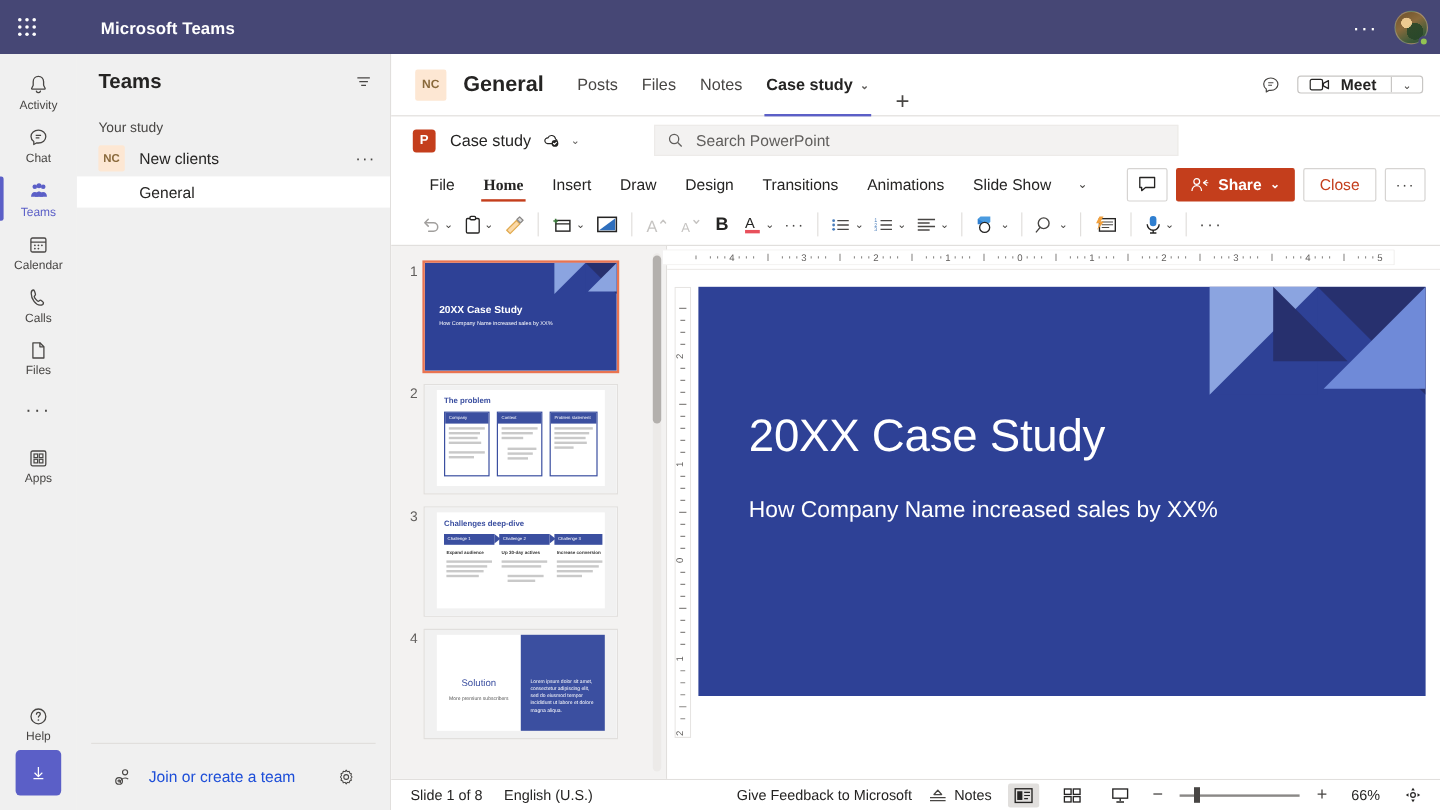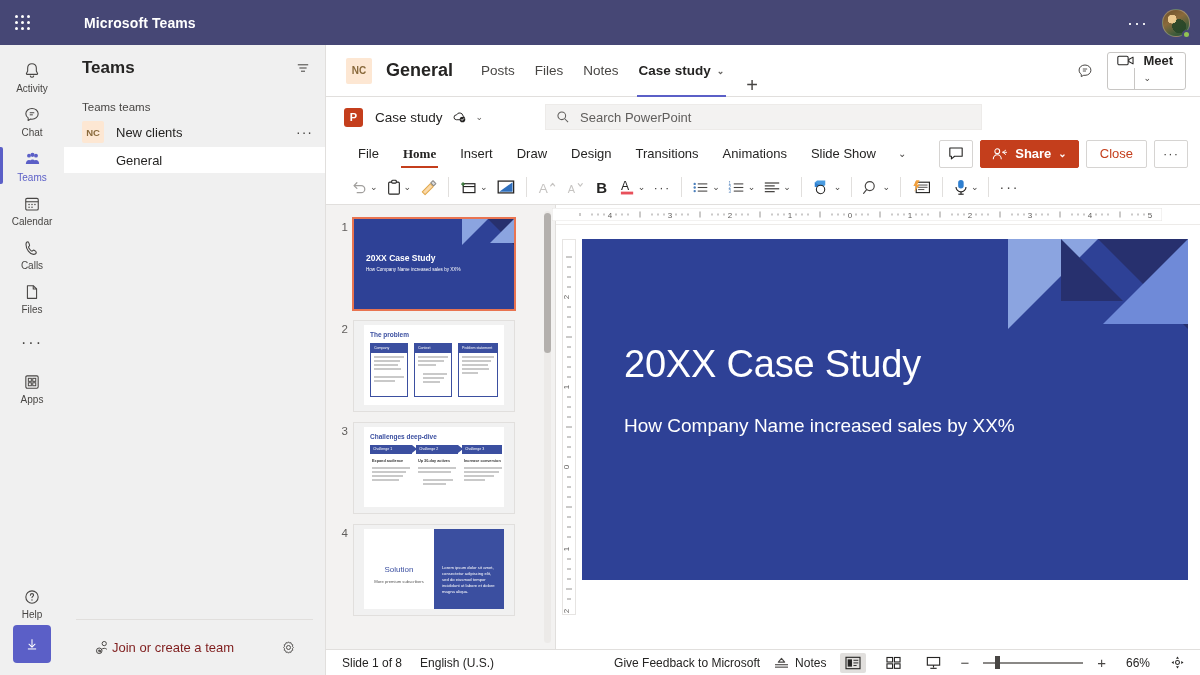--- a/index.html
+++ b/index.html
@@ -84,38 +84,38 @@
     width:22px; height:22px; background:#fde7d3; color:#8a6a3c; font-size:9.5px;
     display:flex; align-items:center; justify-content:center; border-radius:2px; font-weight:600;
   }
   .team-name { margin-left:12px; font-size:13px; color:#252423; }
   .team-row .ovf { margin-left:auto; color:#484644; letter-spacing:1px; font-size:14px; line-height:1; }
   .chan-row {
     height:26px; display:flex; align-items:center; padding-left:52px; background:#fff;
     font-size:13px; color:#252423; cursor:pointer;
   }
   .tp-foot { margin-top:auto; border-top:1px solid #e1dfdd; height:56px; display:flex; align-items:center; padding:0 16px 0 18px; margin-left:12px; margin-right:12px;}
-  .tp-foot .jt { font-size:13px; color:#7f1d1d; cursor:pointer; }
+  .tp-foot .jt { font-size:13px; margin-left:12px; color:#1d4ed8; cursor:pointer; }
   .tp-foot .gear { margin-left:auto; cursor:pointer; }
 
   
   .content { flex:1; background:#fff; display:flex; flex-direction:column; min-width:0; }
 
   .chan-head { height:52px; display:flex; align-items:center; padding:0 14px 0 20px; border-bottom:1px solid #e1dfdd; position:relative; }
   .chan-av { width:26px; height:26px; background:#fde7d3; color:#8a6a3c; font-size:10px;
     display:flex; align-items:center; justify-content:center; border-radius:2px; font-weight:600; }
   .chan-title { font-size:18px; font-weight:700; margin-left:14px; }
   .tabs { display:flex; align-items:flex-end; height:52px; margin-left:18px; gap:0; }
   .tab { font-size:13.5px; color:#484644; padding:0 10px; height:52px; display:flex; align-items:center; cursor:pointer; position:relative; }
   .tab.active { color:#252423; font-weight:600; }
   .tab.active:after { content:""; position:absolute; left:8px; right:8px; bottom:0; height:2px; background:#5b5fc7; }
   .tab .chev { margin-left:6px; font-size:9px; color:#605e5c; }
   .tab-add { font-size:20px; color:#484644; padding:0 12px; cursor:pointer; font-weight:300; }
   .chan-head-right { margin-left:auto; display:flex; align-items:center; gap:12px; }
-  .meet-btn { display:flex; align-items:center; height:38px; border:1px solid #c8c6c4; border-radius:3px; overflow:hidden; cursor:pointer;flex-direction:column;}
+  .meet-btn { display:flex; align-items:center; height:15px; border:1px solid #c8c6c4; border-radius:3px; overflow:hidden; cursor:pointer;}
   .meet-btn .lbl { padding:0 12px 0 9px; font-size:13px; font-weight:600; display:flex; align-items:center; gap:8px; }
   .meet-btn .split { border-left:1px solid #c8c6c4; width:26px; height:100%; display:flex; align-items:center; justify-content:center; font-size:9px; color:#484644;}
 
   
   .ppt { flex:1; display:flex; flex-direction:column; min-height:0; background:#fff; }
   .ppt-head { height:40px; display:flex; align-items:center; padding:0 12px 0 18px; }
   .ppt-logo { width:19px; height:19px; border-radius:3px; background:#c43e1c; color:#fff; font-size:11px; font-weight:700;
     display:flex; align-items:center; justify-content:center; }
   .doc-name { font-size:13.5px; margin-left:12px; color:#252423; }
   .saved-ic { margin-left:9px; cursor:pointer; }
@@ -304,21 +304,21 @@
       <div class="tp-head">
         <h1>Teams</h1>
         <span class="filter">
           <svg width="16" height="16" viewBox="0 0 20 20">
             <line x1="3.5" y1="6" x2="16.5" y2="6" stroke="#484644" stroke-width="1.3"></line>
             <line x1="5.5" y1="10" x2="14.5" y2="10" stroke="#484644" stroke-width="1.3"></line>
             <line x1="7.5" y1="14" x2="12.5" y2="14" stroke="#484644" stroke-width="1.3"></line>
           </svg>
         </span>
       </div>
-      <div class="tp-sub">Teams teams</div>
+      <div class="tp-sub">Your study</div>
 
       <div class="team-row">
         <div class="team-av">NC</div>
         <div class="team-name">New clients</div>
         <div class="ovf">···</div>
       </div>
       <div class="chan-row">General</div>
 
       <div class="tp-foot">
         <svg width="18" height="18" viewBox="0 0 22 22">

